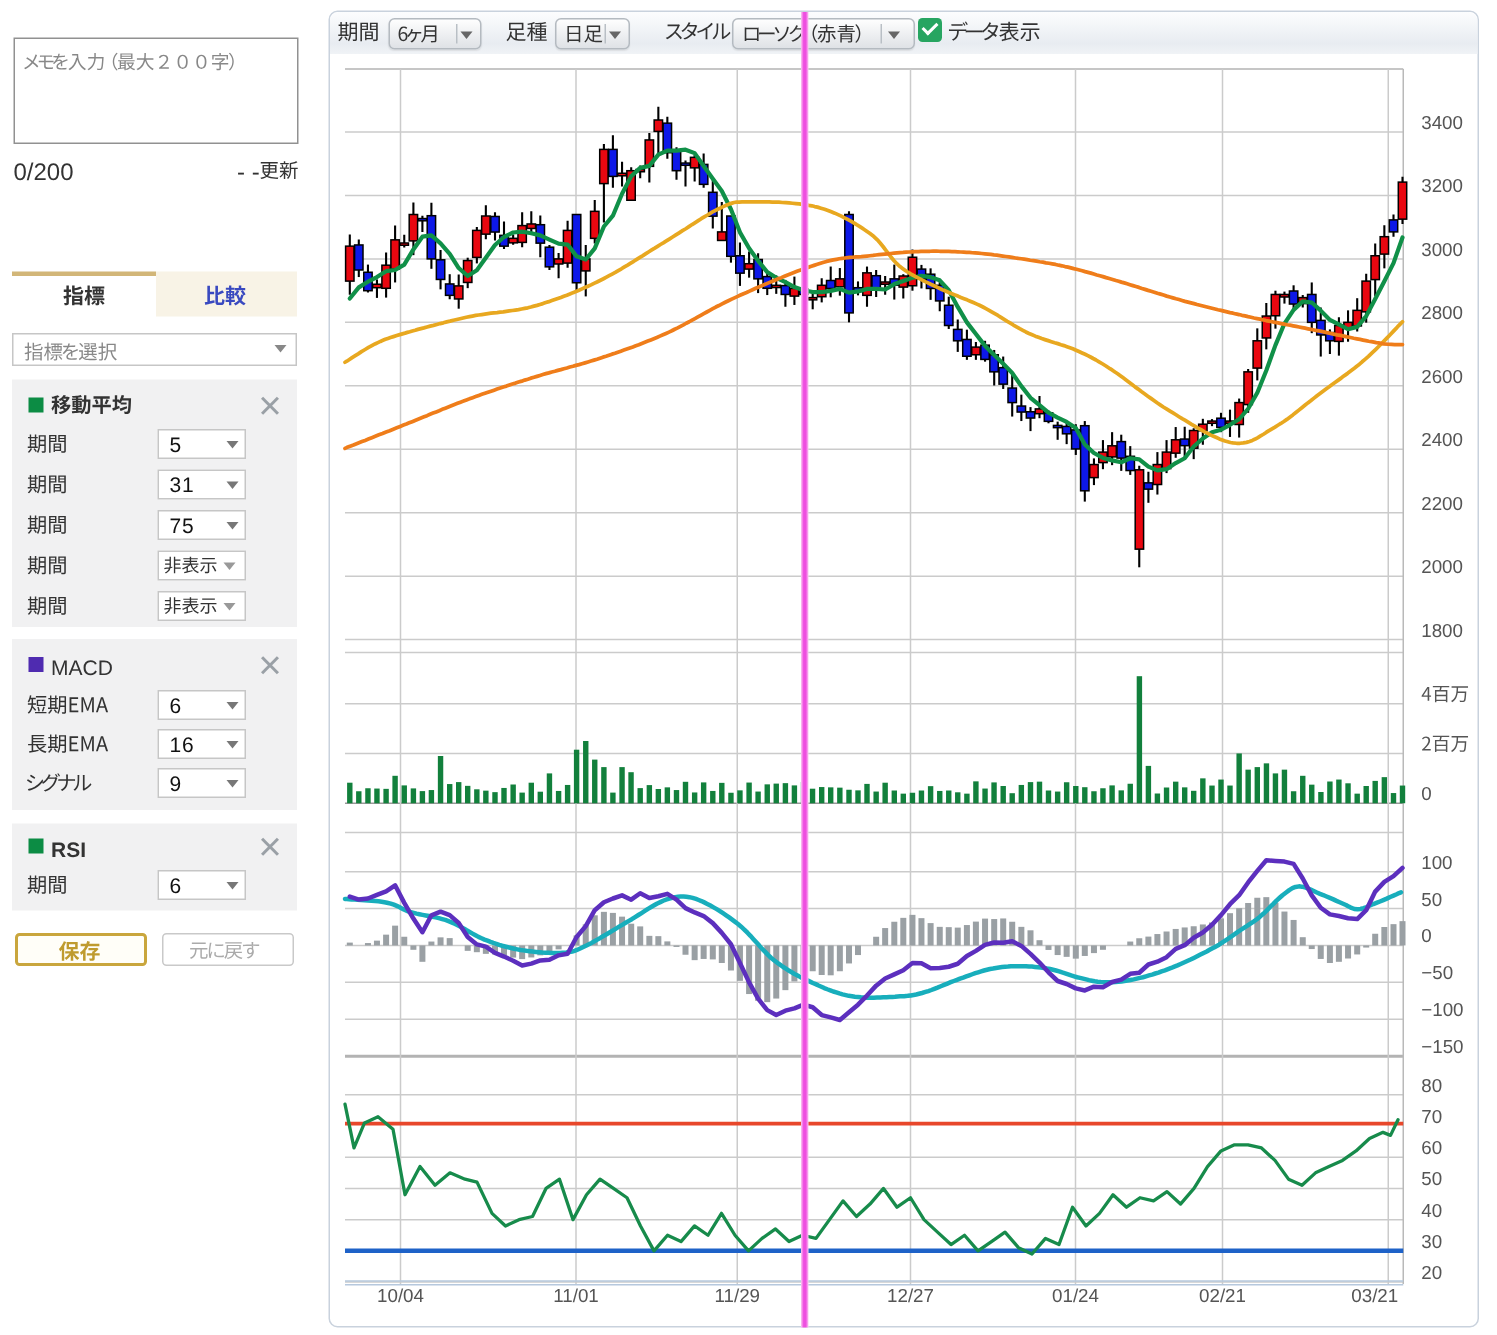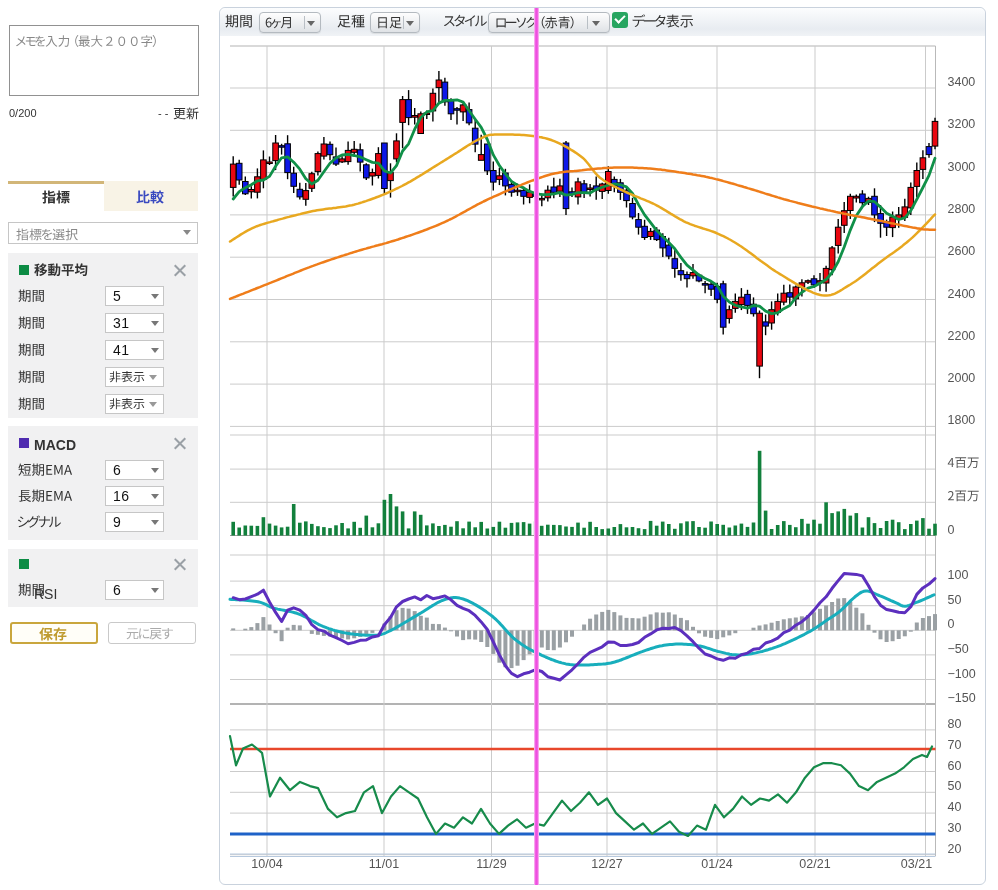--- a/index.html
+++ b/index.html
@@ -15,21 +15,21 @@
 .sq{position:absolute;width:10px;height:10px}
 .x{position:absolute;width:12px;height:12px}
 .x:before,.x:after{content:"";position:absolute;left:5px;top:-1px;width:2px;height:15px;background:#9aa0a6}
 .x:before{transform:rotate(45deg)}.x:after{transform:rotate(-45deg)}
 .btn-save{position:absolute;left:10px;top:622px;width:88px;height:22px;border:2px solid #c9a63d;border-radius:3px;background:#fffef8}
 .btn-reset{position:absolute;left:108px;top:622px;width:88px;height:22px;border:1px solid #c9c9c9;border-radius:3px;background:#fff}
 .checkbox{position:absolute;left:612px;top:12px;width:16px;height:16px;background:#27a561;border-radius:3px}
 .checkbox:after{content:"";position:absolute;left:3px;top:3px;width:8px;height:4px;border-left:2px solid #fff;border-bottom:2px solid #fff;transform:rotate(-45deg)}
 .magenta{position:absolute;left:534px;top:8px;width:4.5px;height:877px;background:linear-gradient(90deg,#fcc8f3,#ee4fe0 35%,#ee4fe0 65%,#fcc8f3);z-index:50}
 text{font-family:"Liberation Sans",sans-serif}
-.num{position:absolute;font-size:11px;color:#333}
+.num{position:absolute;font-size:16px;color:#333}
 .val{font-size:14px;color:#111;letter-spacing:0.5px}
 </style></head><body>
 <div class="panel"></div>
 <div class="toolbar"></div>
 <svg style="position:absolute;left:220px;top:36px" width="766" height="849" shape-rendering="auto">
     <line x1="10" y1="10" x2="715.5" y2="10" stroke="#b3b3b3" stroke-width="1"></line>
     <line x1="10" y1="52.0" x2="715.5" y2="52.0" stroke="#cbcbcb" stroke-width="1"></line>
     <line x1="10" y1="94.3" x2="715.5" y2="94.3" stroke="#cbcbcb" stroke-width="1"></line>
     <line x1="10" y1="136.6" x2="715.5" y2="136.6" stroke="#cbcbcb" stroke-width="1"></line>
     <line x1="10" y1="178.9" x2="715.5" y2="178.9" stroke="#cbcbcb" stroke-width="1"></line>
@@ -723,21 +723,21 @@
 <div class="sel" style="left:105px;top:313px;width:59px;height:20px"></div>
 <div class="num val" style="left:113px;top:315px">31</div>
 <div class="arrow" style="left:151px;top:321px;border-top-color:#777"></div>
 <svg style="position:absolute;left:18px;top:341.2px;overflow:visible;" width="29" height="20">
     <g fill="#333" transform="translate(0,13.8)">
       <path transform="translate(0.00,0) scale(0.013500,-0.013500)" d="M611 790H888V722H611ZM611 561H888V494H611ZM610 328H890V260H610ZM855 790H927V16Q927 -16 919 -35Q911 -53 889 -62Q868 -71 831 -74Q795 -76 740 -76Q738 -61 731 -39Q724 -18 716 -3Q756 -5 790 -5Q824 -5 835 -4Q846 -3 850 1Q855 5 855 17ZM580 790H650V427Q650 370 647 303Q643 236 633 167Q623 98 602 33Q582 -31 548 -84Q542 -78 531 -69Q520 -60 508 -53Q497 -45 488 -41Q530 26 550 107Q569 188 574 272Q580 355 580 427ZM52 707H531V640H52ZM169 551H423V491H169ZM170 393H424V332H170ZM38 231H531V164H38ZM137 828H205V204H137ZM387 828H457V204H387ZM178 143 249 123Q222 66 182 11Q141 -43 101 -80Q94 -74 83 -66Q72 -57 60 -49Q49 -41 39 -36Q81 -2 118 45Q155 92 178 143ZM321 112 379 143Q399 120 420 94Q440 67 458 41Q476 15 486 -6L424 -42Q416 -21 398 5Q381 32 361 60Q341 89 321 112Z"></path>
       <path transform="translate(13.50,0) scale(0.013500,-0.013500)" d="M348 227H651V169H348ZM344 378H685V13H344V72H615V319H344ZM312 378H380V-38H312ZM127 655H405V600H127ZM588 655H872V600H588ZM840 797H916V19Q916 -16 906 -36Q897 -56 872 -66Q848 -76 807 -78Q765 -80 703 -80Q701 -69 697 -55Q693 -41 688 -27Q682 -13 677 -3Q707 -4 736 -4Q764 -4 786 -4Q808 -4 817 -4Q830 -3 835 2Q840 7 840 20ZM133 797H453V454H133V511H383V739H133ZM878 797V739H615V510H878V452H544V797ZM90 797H165V-81H90Z"></path>
     </g>
   </svg>
 <div class="sel" style="left:105px;top:340px;width:59px;height:20px"></div>
-<div class="num val" style="left:113px;top:342px">41</div>
+<div class="num val" style="left:113px;top:342px">75</div>
 <div class="arrow" style="left:151px;top:348px;border-top-color:#777"></div>
 <svg style="position:absolute;left:18px;top:368.2px;overflow:visible;" width="29" height="20">
     <g fill="#333" transform="translate(0,13.8)">
       <path transform="translate(0.00,0) scale(0.013500,-0.013500)" d="M611 790H888V722H611ZM611 561H888V494H611ZM610 328H890V260H610ZM855 790H927V16Q927 -16 919 -35Q911 -53 889 -62Q868 -71 831 -74Q795 -76 740 -76Q738 -61 731 -39Q724 -18 716 -3Q756 -5 790 -5Q824 -5 835 -4Q846 -3 850 1Q855 5 855 17ZM580 790H650V427Q650 370 647 303Q643 236 633 167Q623 98 602 33Q582 -31 548 -84Q542 -78 531 -69Q520 -60 508 -53Q497 -45 488 -41Q530 26 550 107Q569 188 574 272Q580 355 580 427ZM52 707H531V640H52ZM169 551H423V491H169ZM170 393H424V332H170ZM38 231H531V164H38ZM137 828H205V204H137ZM387 828H457V204H387ZM178 143 249 123Q222 66 182 11Q141 -43 101 -80Q94 -74 83 -66Q72 -57 60 -49Q49 -41 39 -36Q81 -2 118 45Q155 92 178 143ZM321 112 379 143Q399 120 420 94Q440 67 458 41Q476 15 486 -6L424 -42Q416 -21 398 5Q381 32 361 60Q341 89 321 112Z"></path>
       <path transform="translate(13.50,0) scale(0.013500,-0.013500)" d="M348 227H651V169H348ZM344 378H685V13H344V72H615V319H344ZM312 378H380V-38H312ZM127 655H405V600H127ZM588 655H872V600H588ZM840 797H916V19Q916 -16 906 -36Q897 -56 872 -66Q848 -76 807 -78Q765 -80 703 -80Q701 -69 697 -55Q693 -41 688 -27Q682 -13 677 -3Q707 -4 736 -4Q764 -4 786 -4Q808 -4 817 -4Q830 -3 835 2Q840 7 840 20ZM133 797H453V454H133V511H383V739H133ZM878 797V739H615V510H878V452H544V797ZM90 797H165V-81H90Z"></path>
     </g>
   </svg>
 <div class="sel" style="left:105px;top:367px;width:59px;height:20px"></div>
 <svg style="position:absolute;left:109px;top:368.8px;overflow:visible;" width="38" height="18">
     <g fill="#333" transform="translate(0,12.2)">
@@ -757,21 +757,21 @@
 <svg style="position:absolute;left:109px;top:395.8px;overflow:visible;" width="38" height="18">
     <g fill="#333" transform="translate(0,12.2)">
       <path transform="translate(0.00,0) scale(0.012000,-0.012000)" d="M616 688H941V617H616ZM616 234H958V163H616ZM612 463H920V394H612ZM77 688H371V617H77ZM88 463H369V394H88ZM577 835H652V-80H577ZM40 213Q95 221 169 233Q242 244 325 258Q407 272 490 286L493 219Q415 205 337 190Q259 176 187 163Q115 150 55 139ZM338 835H411V368Q411 319 401 258Q391 197 362 133Q333 68 277 10Q222 -48 131 -91Q122 -78 106 -62Q90 -45 77 -34Q145 -5 192 35Q238 74 267 119Q296 164 311 209Q327 254 332 296Q338 337 338 368Z"></path>
       <path transform="translate(12.00,0) scale(0.012000,-0.012000)" d="M100 757H902V691H100ZM145 609H863V547H145ZM63 456H937V391H63ZM460 840H536V405H460ZM457 434 521 403Q482 361 430 320Q378 280 318 245Q259 210 197 181Q135 153 77 134Q72 143 63 155Q54 166 45 177Q36 188 28 196Q86 212 147 237Q208 263 265 294Q323 326 372 361Q422 397 457 434ZM566 424Q596 318 650 231Q703 144 783 82Q862 21 968 -11Q960 -18 950 -30Q941 -42 932 -54Q924 -66 918 -77Q808 -39 726 30Q645 98 588 194Q532 290 498 410ZM851 357 910 311Q875 283 833 254Q792 225 750 199Q709 172 673 152L626 194Q662 215 703 243Q744 271 783 301Q822 331 851 357ZM140 -10Q197 2 273 20Q349 39 435 60Q520 81 605 102L613 35Q534 14 453 -6Q372 -27 298 -46Q224 -64 164 -80ZM281 248 335 302 355 296V-6H281Z"></path>
       <path transform="translate(24.00,0) scale(0.012000,-0.012000)" d="M461 484H542V18Q542 -18 531 -37Q521 -56 494 -66Q467 -75 423 -77Q378 -79 311 -79Q309 -62 301 -39Q293 -17 284 0Q318 -1 350 -2Q381 -3 404 -2Q428 -2 437 -2Q451 -1 456 3Q461 7 461 19ZM234 351 311 330Q287 269 254 210Q220 151 182 100Q143 49 104 11Q97 18 84 26Q71 35 58 43Q44 52 35 56Q96 109 149 188Q201 266 234 351ZM684 320 753 349Q790 303 825 248Q861 193 890 140Q919 87 934 44L859 10Q846 52 818 106Q790 160 755 216Q720 273 684 320ZM149 766H853V692H149ZM60 523H941V449H60Z"></path>
     </g>
   </svg>
 <div class="arrow" style="left:149px;top:402px;border-top-color:#999"></div>
 <div class="grp" style="top:426px;height:114px"></div>
 <div class="sq" style="left:19px;top:438px;background:#4f2bb0"></div>
-<div class="num" style="left:34px;top:437px;font-weight:bold;font-size:14px">MACD</div>
+<div class="num" style="left:34px;top:437px;font-weight:normal;font-size:14px">MACD</div>
 <div class="x" style="left:174px;top:437px"></div>
 <svg style="position:absolute;left:18px;top:461.2px;overflow:visible;" width="56" height="20">
     <g fill="#333" transform="translate(0,13.8)">
       <path transform="translate(0.00,0) scale(0.013500,-0.013500)" d="M441 796H950V727H441ZM396 12H960V-58H396ZM511 250 575 266Q588 232 600 194Q611 155 619 119Q627 82 630 53L561 36Q559 65 551 102Q544 139 533 178Q523 217 511 250ZM802 272 878 254Q865 217 851 175Q836 134 823 96Q809 58 796 30L732 46Q745 75 758 115Q771 155 783 196Q795 237 802 272ZM551 549V373H836V549ZM481 617H908V307H481ZM227 671H300V473Q300 412 292 339Q284 267 262 193Q240 119 198 50Q157 -19 89 -76Q84 -68 75 -58Q65 -47 55 -37Q45 -28 37 -23Q101 30 139 93Q177 155 196 222Q215 288 221 353Q227 417 227 474ZM136 710H432V641H136ZM44 439H443V368H44ZM278 308Q288 299 305 280Q323 261 345 237Q366 213 387 189Q408 164 425 145Q442 125 449 116L401 54Q388 74 366 104Q343 133 318 165Q293 197 270 224Q246 252 232 268ZM145 836 216 823Q204 758 187 696Q169 633 147 580Q124 526 97 484Q91 489 79 496Q67 503 55 510Q42 516 32 520Q74 578 102 662Q130 746 145 836Z"></path>
       <path transform="translate(13.50,0) scale(0.013500,-0.013500)" d="M611 790H888V722H611ZM611 561H888V494H611ZM610 328H890V260H610ZM855 790H927V16Q927 -16 919 -35Q911 -53 889 -62Q868 -71 831 -74Q795 -76 740 -76Q738 -61 731 -39Q724 -18 716 -3Q756 -5 790 -5Q824 -5 835 -4Q846 -3 850 1Q855 5 855 17ZM580 790H650V427Q650 370 647 303Q643 236 633 167Q623 98 602 33Q582 -31 548 -84Q542 -78 531 -69Q520 -60 508 -53Q497 -45 488 -41Q530 26 550 107Q569 188 574 272Q580 355 580 427ZM52 707H531V640H52ZM169 551H423V491H169ZM170 393H424V332H170ZM38 231H531V164H38ZM137 828H205V204H137ZM387 828H457V204H387ZM178 143 249 123Q222 66 182 11Q141 -43 101 -80Q94 -74 83 -66Q72 -57 60 -49Q49 -41 39 -36Q81 -2 118 45Q155 92 178 143ZM321 112 379 143Q399 120 420 94Q440 67 458 41Q476 15 486 -6L424 -42Q416 -21 398 5Q381 32 361 60Q341 89 321 112Z"></path>
       <path transform="translate(27.00,0) scale(0.013500,-0.013500)" d="M101 0V733H523V655H193V425H471V346H193V79H534V0Z"></path>
       <path transform="translate(34.95,0) scale(0.013500,-0.013500)" d="M101 0V733H212L352 341Q366 304 379 265Q392 226 405 188H409Q423 226 435 265Q448 304 460 341L600 733H711V0H625V406Q625 438 627 476Q629 513 632 552Q635 590 637 622H633L574 455L436 74H374L235 455L176 622H172Q176 590 178 552Q181 513 183 476Q184 438 184 406V0Z"></path>
       <path transform="translate(45.91,0) scale(0.013500,-0.013500)" d="M4 0 252 733H355L604 0H506L378 410Q358 473 340 533Q322 594 304 658H300Q283 594 265 533Q246 473 227 410L97 0ZM133 224V297H471V224Z"></path>
     </g>
   </svg>
@@ -796,21 +796,21 @@
       <path transform="translate(9.05,0) scale(0.013500,-0.013500)" d="M765 800Q778 783 793 758Q808 734 822 709Q836 684 847 663L793 639Q778 669 755 709Q732 749 712 777ZM875 840Q888 822 904 797Q919 772 934 748Q949 723 959 704L905 680Q889 713 866 751Q843 789 822 817ZM831 601Q825 591 819 575Q813 560 808 548Q795 498 770 438Q746 379 711 318Q676 258 631 203Q563 120 468 52Q373 -16 233 -69L160 -3Q252 24 325 62Q398 101 457 148Q515 195 560 248Q599 294 631 349Q663 404 686 459Q710 515 719 560H349L381 632Q393 632 426 632Q459 632 501 632Q544 632 586 632Q628 632 659 632Q690 632 700 632Q720 632 737 634Q753 636 765 641ZM496 752Q484 732 472 710Q460 688 452 674Q423 619 378 555Q333 492 271 430Q208 367 128 314L58 365Q123 404 174 449Q226 493 264 539Q303 585 330 627Q357 670 373 703Q381 716 390 740Q400 763 404 783Z"></path>
       <path transform="translate(19.58,0) scale(0.013500,-0.013500)" d="M485 675Q485 698 483 728Q480 759 476 774H575Q573 759 571 728Q569 696 569 674Q569 646 569 608Q569 571 569 532Q569 494 569 463Q569 381 554 309Q539 237 506 174Q474 112 421 59Q368 7 292 -38L214 20Q285 54 336 98Q387 142 420 198Q454 253 469 319Q485 386 485 463Q485 494 485 532Q485 570 485 608Q485 646 485 675ZM97 545Q113 543 138 542Q164 540 190 540Q201 540 238 540Q276 540 331 540Q386 540 449 540Q513 540 577 540Q640 540 695 540Q750 540 787 540Q824 540 835 540Q860 540 885 541Q910 543 922 544V459Q910 461 884 461Q858 462 834 462Q823 462 786 462Q749 462 694 462Q640 462 577 462Q513 462 450 462Q386 462 332 462Q277 462 240 462Q203 462 192 462Q164 462 139 461Q113 460 97 459Z"></path>
       <path transform="translate(30.11,0) scale(0.013500,-0.013500)" d="M524 21Q527 33 529 48Q530 62 530 77Q530 87 530 121Q530 155 530 205Q530 254 530 312Q530 370 530 429Q530 487 530 538Q530 589 530 626Q530 663 530 676Q530 705 528 725Q526 744 525 750H617Q617 744 615 724Q613 704 613 676Q613 662 613 626Q613 591 613 540Q613 490 613 432Q613 375 613 319Q613 263 613 216Q613 168 613 137Q613 106 613 99Q660 121 713 157Q766 193 816 241Q867 289 905 345L952 277Q909 219 852 166Q794 113 732 71Q670 29 611 0Q599 -7 591 -13Q582 -19 577 -23ZM66 26Q129 71 173 135Q217 199 240 272Q251 306 257 357Q263 408 266 466Q269 523 269 577Q270 632 270 674Q270 696 268 714Q266 731 263 747H355Q354 741 353 730Q352 718 351 704Q350 690 350 675Q350 633 349 576Q348 520 345 458Q341 397 335 342Q330 287 319 250Q297 170 251 99Q204 28 141 -25Z"></path>
     </g>
   </svg>
 <div class="sel" style="left:105px;top:512px;width:59px;height:20px"></div>
 <div class="num val" style="left:113px;top:514px">9</div>
 <div class="arrow" style="left:151px;top:520px;border-top-color:#777"></div>
 <div class="grp" style="top:549px;height:58px"></div>
 <div class="sq" style="left:19px;top:559px;background:#0c8c44"></div>
-<div class="num" style="left:34px;top:586px;font-weight:normal;font-size:14px">RSI</div>
+<div class="num" style="left:34px;top:558px;font-weight:bold;font-size:14px">RSI</div>
 <div class="x" style="left:174px;top:558px"></div>
 <svg style="position:absolute;left:18px;top:581.2px;overflow:visible;" width="29" height="20">
     <g fill="#333" transform="translate(0,13.8)">
       <path transform="translate(0.00,0) scale(0.013500,-0.013500)" d="M611 790H888V722H611ZM611 561H888V494H611ZM610 328H890V260H610ZM855 790H927V16Q927 -16 919 -35Q911 -53 889 -62Q868 -71 831 -74Q795 -76 740 -76Q738 -61 731 -39Q724 -18 716 -3Q756 -5 790 -5Q824 -5 835 -4Q846 -3 850 1Q855 5 855 17ZM580 790H650V427Q650 370 647 303Q643 236 633 167Q623 98 602 33Q582 -31 548 -84Q542 -78 531 -69Q520 -60 508 -53Q497 -45 488 -41Q530 26 550 107Q569 188 574 272Q580 355 580 427ZM52 707H531V640H52ZM169 551H423V491H169ZM170 393H424V332H170ZM38 231H531V164H38ZM137 828H205V204H137ZM387 828H457V204H387ZM178 143 249 123Q222 66 182 11Q141 -43 101 -80Q94 -74 83 -66Q72 -57 60 -49Q49 -41 39 -36Q81 -2 118 45Q155 92 178 143ZM321 112 379 143Q399 120 420 94Q440 67 458 41Q476 15 486 -6L424 -42Q416 -21 398 5Q381 32 361 60Q341 89 321 112Z"></path>
       <path transform="translate(13.50,0) scale(0.013500,-0.013500)" d="M348 227H651V169H348ZM344 378H685V13H344V72H615V319H344ZM312 378H380V-38H312ZM127 655H405V600H127ZM588 655H872V600H588ZM840 797H916V19Q916 -16 906 -36Q897 -56 872 -66Q848 -76 807 -78Q765 -80 703 -80Q701 -69 697 -55Q693 -41 688 -27Q682 -13 677 -3Q707 -4 736 -4Q764 -4 786 -4Q808 -4 817 -4Q830 -3 835 2Q840 7 840 20ZM133 797H453V454H133V511H383V739H133ZM878 797V739H615V510H878V452H544V797ZM90 797H165V-81H90Z"></path>
     </g>
   </svg>
 <div class="sel" style="left:105px;top:580px;width:59px;height:20px"></div>
 <div class="num val" style="left:113px;top:582px">6</div>
 <div class="arrow" style="left:151px;top:588px;border-top-color:#777"></div>

